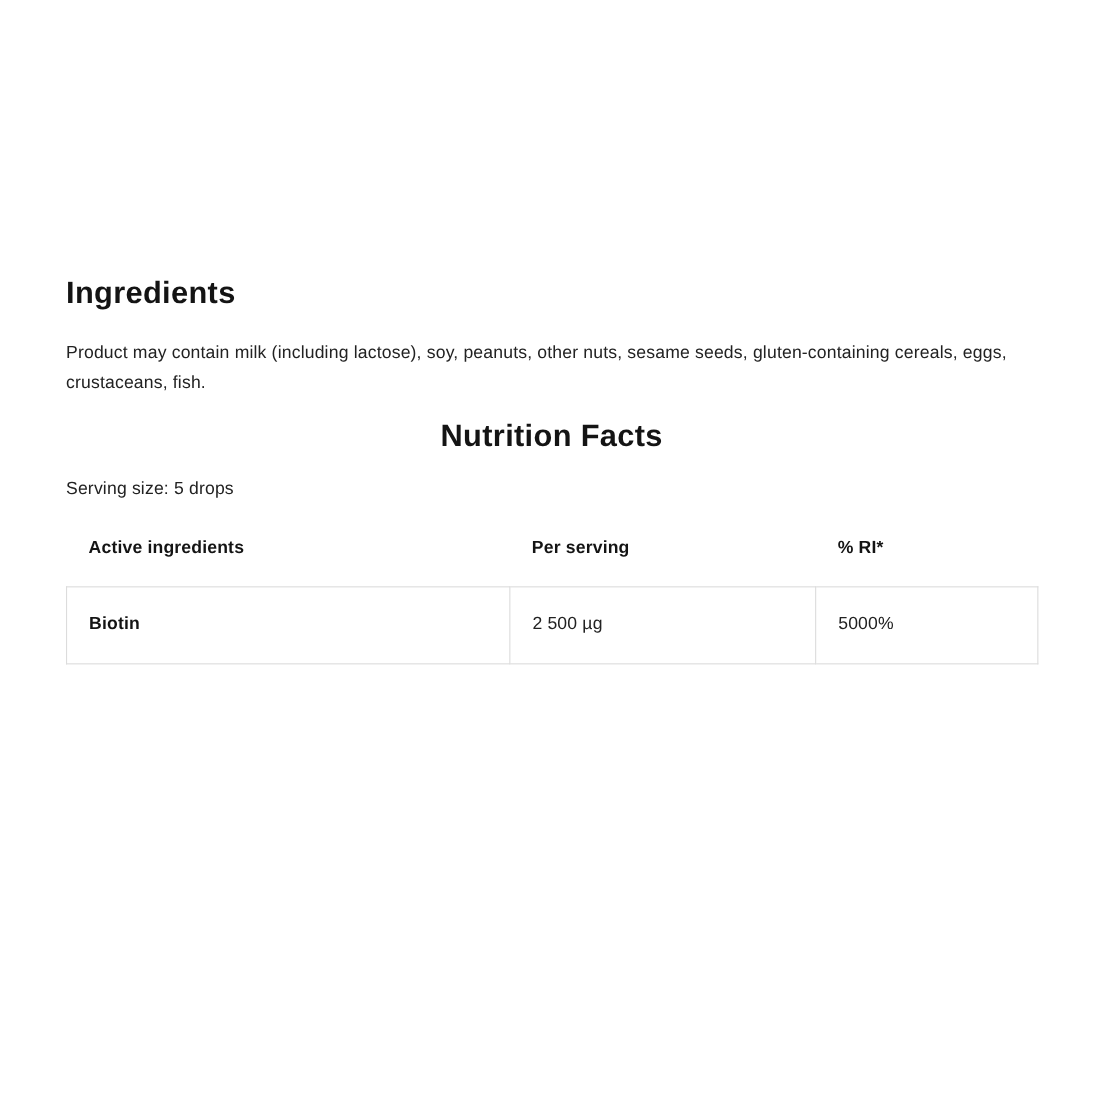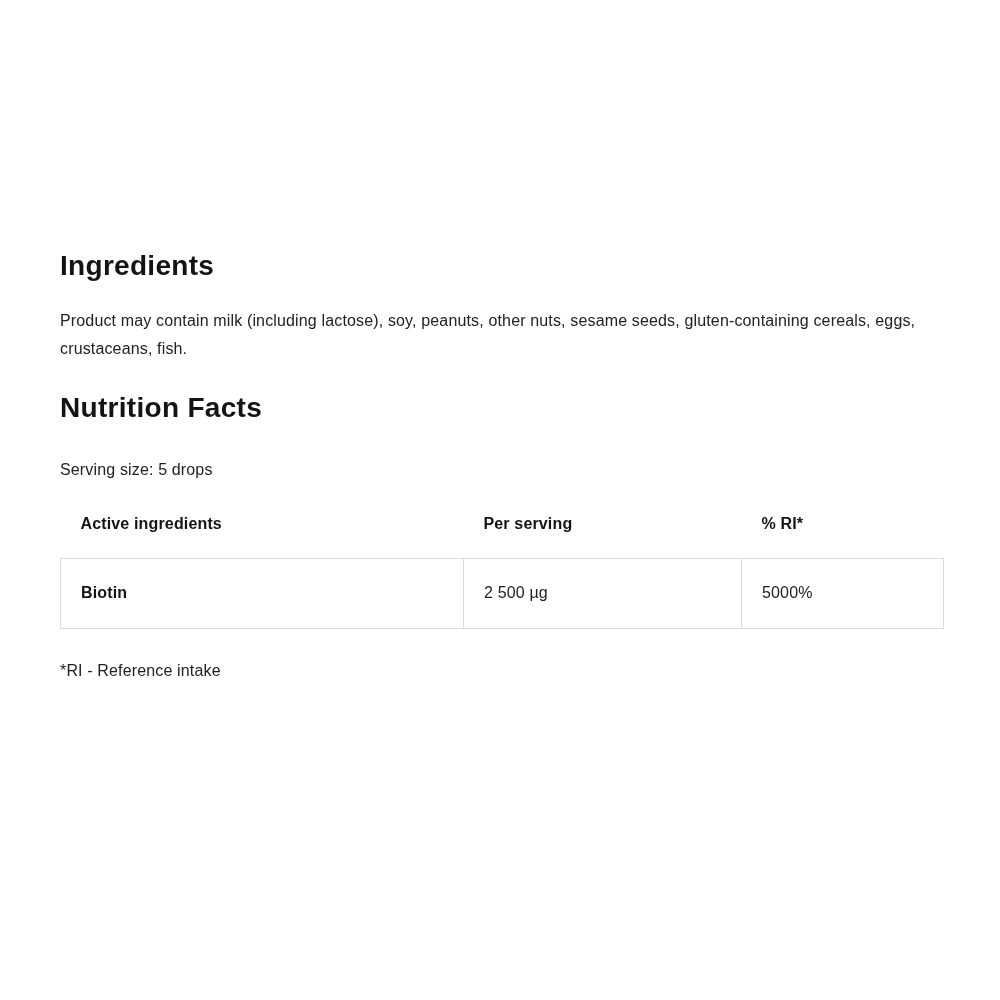--- a/index.html
+++ b/index.html
@@ -36,23 +36,23 @@
   #ingredients-title { margin-bottom: 25px; }
 
   .body-text {
     font-size: 16px;
     line-height: 28px;
     color: #222222;
     letter-spacing: 0.15px;
   }
 
   #ingredients-composition { margin-bottom: 21px; }
-  #ingredients-allergens   { margin-bottom: 28px; }
+  #ingredients-allergens   { margin-bottom: 16px; }
 
-  #nutrition-title { margin-bottom: 32px; }
+  #nutrition-title { margin-bottom: 19px; text-align: center; }
 
   .details {
     font-size: 16px;
     color: #222222;
     letter-spacing: 0.15px;
   }
   .details p { line-height: 27.5px; }
 
   .nutrition-table {
     width: 883px;
@@ -125,16 +125,15 @@
       </thead>
       <tbody>
         <tr>
           <td class="first-col">Biotin</td>
           <td>2 500 µg</td>
           <td>5000%</td>
         </tr>
       </tbody>
     </table>
 
-    <p class="footnote">*RI - Reference intake</p>
 
   </div>
 </div>
 
 </body></html>

